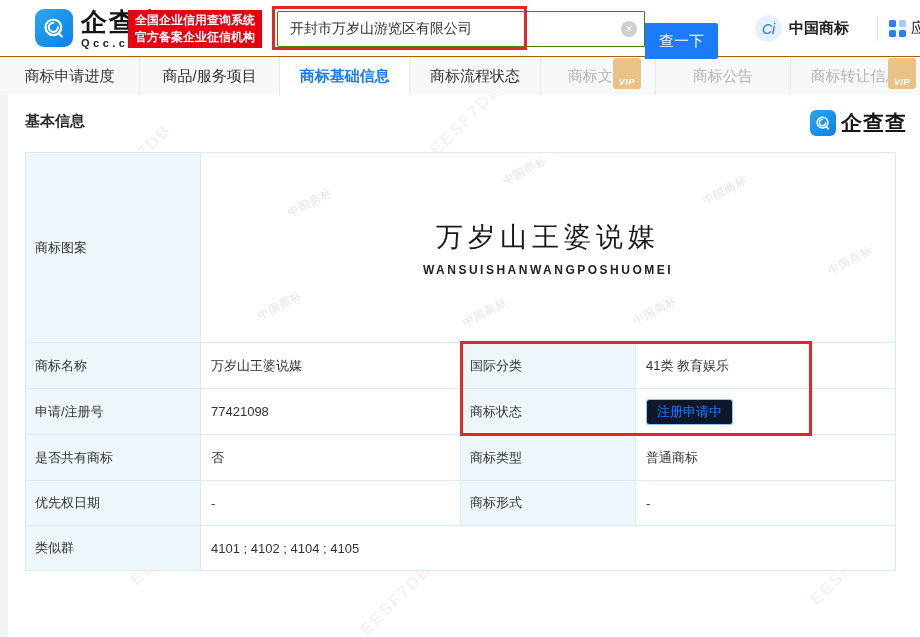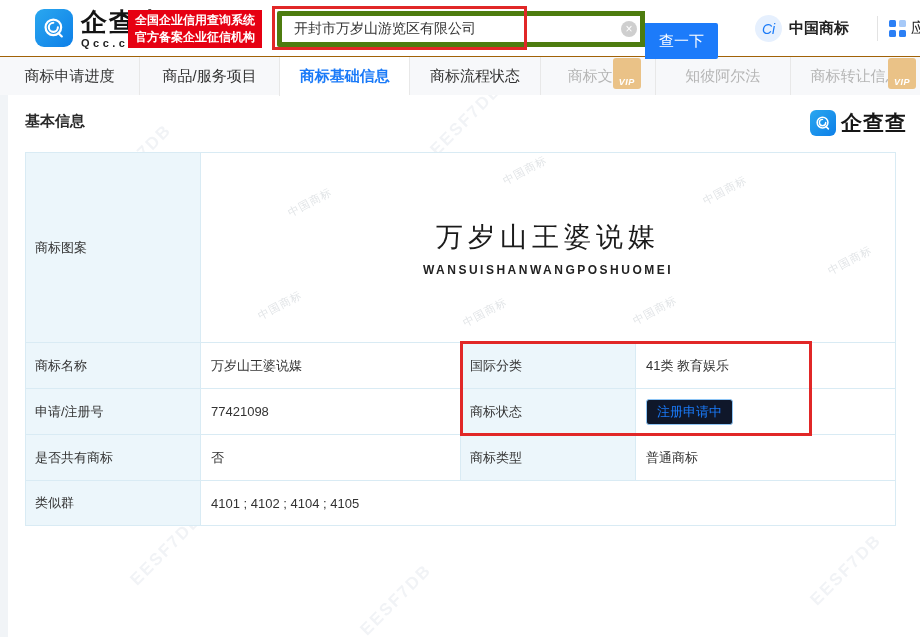--- a/index.html
+++ b/index.html
@@ -12,21 +12,21 @@
   .header{position:absolute;left:0;top:0;width:920px;height:56px;background:#fff;z-index:3;}
   .qcc-logo{position:absolute;left:35px;top:9px;display:flex;cursor:pointer;}
   .qcc-ico{width:38px;height:38px;border-radius:9px;background:linear-gradient(135deg,#2aa7ef,#0d7fe8);
            display:flex;align-items:center;justify-content:center;}
   .brand-txt{margin-left:8px;}
   .brand-name{font-size:26px;font-weight:800;color:#141414;line-height:26px;letter-spacing:2px;}
   .brand-domain{font-size:11px;font-weight:700;color:#222;letter-spacing:3.5px;margin-top:2px;}
   .slogan{position:absolute;left:128px;top:10px;background:#e60012;color:#fff;
           font-size:12px;line-height:17px;padding:2px 7px;font-weight:600;white-space:nowrap;}
   .search-input{position:absolute;left:277px;top:11px;width:368px;height:36px;box-sizing:border-box;
-          border:5px solid #4d7c0f;border-radius:2px 0 0 2px;padding:0 30px 0 12px;font-size:14px;color:#333;
+          border:1px solid #4d7c0f;border-radius:2px 0 0 2px;padding:0 30px 0 12px;font-size:14px;color:#333;
           font-family:inherit;outline:none;}
   .clear-ico{position:absolute;left:621px;top:21px;width:16px;height:16px;border-radius:50%;
           background:#cfcfcf;color:#fff;font-size:12px;line-height:16px;text-align:center;cursor:pointer;}
   .search-btn{position:absolute;left:645px;top:23px;width:73px;height:36px;background:#1c7bfa;border:none;
           color:#fff;font-size:15px;border-radius:0 2px 2px 0;cursor:pointer;font-family:inherit;}
   .zhibi{position:absolute;left:755px;top:15px;display:flex;align-items:center;cursor:pointer;}
   .zhibi-ico{width:27px;height:27px;border-radius:50%;background:#e6f0fe;color:#1a7af8;
           font-size:14px;font-weight:400;font-style:italic;display:flex;align-items:center;justify-content:center;}
   .zhibi-lb{margin-left:7px;font-size:15px;font-weight:600;color:#222;}
   .vdiv{position:absolute;left:877px;top:16px;width:1px;height:25px;background:#e3e3e3;}
@@ -132,21 +132,21 @@
         <span>商标基础信息</span>
       </div>
     <div class="tab" style="width:130px">
         <span>商标流程状态</span>
       </div>
     <div class="tab muted" style="width:115px">
       <span>商标文书</span>
       <span class="vip" style="right:14px">VIP</span>
     </div>
     <div class="tab muted" style="width:135px">
-        <span>知彼阿尔法</span>
+        <span>商标公告</span>
       </div>
     <div class="tab muted" style="width:130px">
       <span>商标转让信息</span>
       <span class="vip" style="right:4px">VIP</span>
     </div>
   </div>
   <div class="tab-hairline"></div>
   <div class="left-strip"></div>
 
   <div class="section-title">基本信息</div>
@@ -199,20 +199,26 @@
         <span class="status-badge">注册申请中</span>
       </td>
     </tr>
     <tr style="height:46px">
       <td class="lbl">是否共有商标</td>
       <td class="val">否</td>
       <td class="lbl">商标类型</td>
       <td class="val">普通商标</td>
     </tr>
     <tr style="height:45px">
+      <td class="lbl">优先权日期</td>
+      <td class="val">-</td>
+      <td class="lbl">商标形式</td>
+      <td class="val">-</td>
+    </tr>
+    <tr style="height:45px">
       <td class="lbl">类似群</td>
       <td class="val" colspan="3">4101 ; 4102 ; 4104 ; 4105</td>
     </tr>
   </tbody>
     </table>
 
   <div class="anno anno-search"></div>
   <div class="anno anno-class"></div>
 
 </div>

